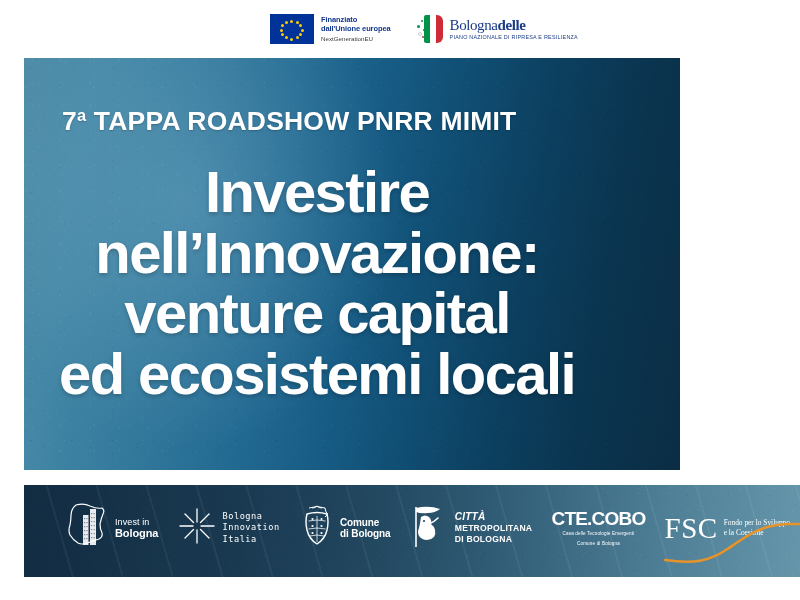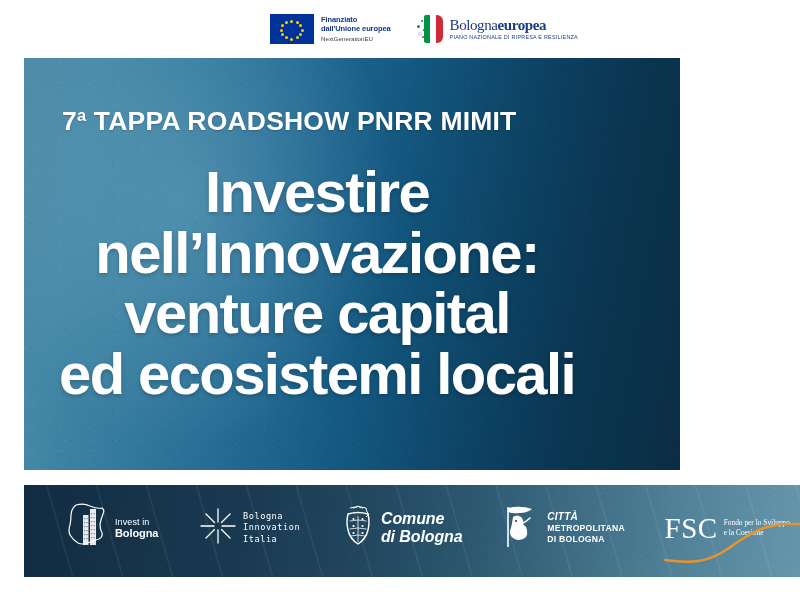--- a/index.html
+++ b/index.html
@@ -272,21 +272,21 @@
   .lbl-invest .l2 { font-size: 11px; font-weight: bold; display: block; letter-spacing: -.1px; }
 
   .lbl-bis span {
     display: block;
     font-size: 8.6px;
     letter-spacing: .55px;
     line-height: 1.3;
     font-family: "DejaVu Sans Mono", monospace;
   }
 
-  .lbl-comune span { display: block; font-size: 16px; font-weight: bold; letter-spacing: -.1px; font-style: italic; }
+  .lbl-comune span { display: block; font-size: 10px; font-weight: bold; letter-spacing: -.1px; }
 
   .lbl-citta span {
     display: block;
     font-size: 8.6px;
     font-weight: bold;
     letter-spacing: .25px;
     line-height: 1.28;
   }
   .lbl-citta .big { font-size: 10px; font-style: italic; }
 
@@ -357,21 +357,21 @@
           <i class="id-dot" style="left:5.5px;top:18px;width:2px;height:2px;background:#ce2b37"></i>
           <i class="id-dot" style="left:6px;top:11px;width:1.6px;height:1.6px;background:#009246"></i>
         </span>
         <span class="id-flag">
           <i class="g"></i>
             <i class="w"></i>
             <i class="r"></i>
         </span>
       </span>
       <span class="id-text">
-        <span class="l1"><span class="light">Bologna</span><b>europea</b></span>
+        <span class="l1"><span class="light">Bologna</span><b>delle</b></span>
         <span class="l2">PIANO NAZIONALE DI RIPRESA E RESILIENZA</span>
       </span>
     </div>
 
 
   </div>
 
   <div class="hero">
     <div class="noise"></div>
     <div class="hero-glow"></div>
@@ -488,20 +488,27 @@
             <circle cx="14" cy="18" r="1" fill="#1e3a50"></circle>
           </svg>
         </span>
         <span class="p-label lbl-citta">
           <span class="big">CITTÀ</span>
           <span>METROPOLITANA</span>
           <span>DI BOLOGNA</span>
         </span>
       </div>
 
+      <div class="p-logo">
+        <span class="p-label lbl-cte">
+          <span class="l1">CTE.COBO</span>
+          <span class="l2">Casa delle Tecnologie Emergenti</span>
+          <span class="l2">Comune di Bologna</span>
+        </span>
+      </div>
 
       <div class="p-logo fsc">
         <svg class="fsc-curve" width="190" height="52" viewBox="0 0 190 52" aria-hidden="true">
           <path d="M6 44 C 34 48, 50 46, 70 32 C 90 18, 104 8, 132 8 L 176 8" fill="none" stroke="#e8932a" stroke-width="2.6" stroke-linecap="round"></path>
         </svg>
         <span class="fsc-mark">FSC</span>
         <span class="fsc-sub">
           <span>Fondo per lo Sviluppo</span>
           <span>e la Coesione</span>
         </span>

